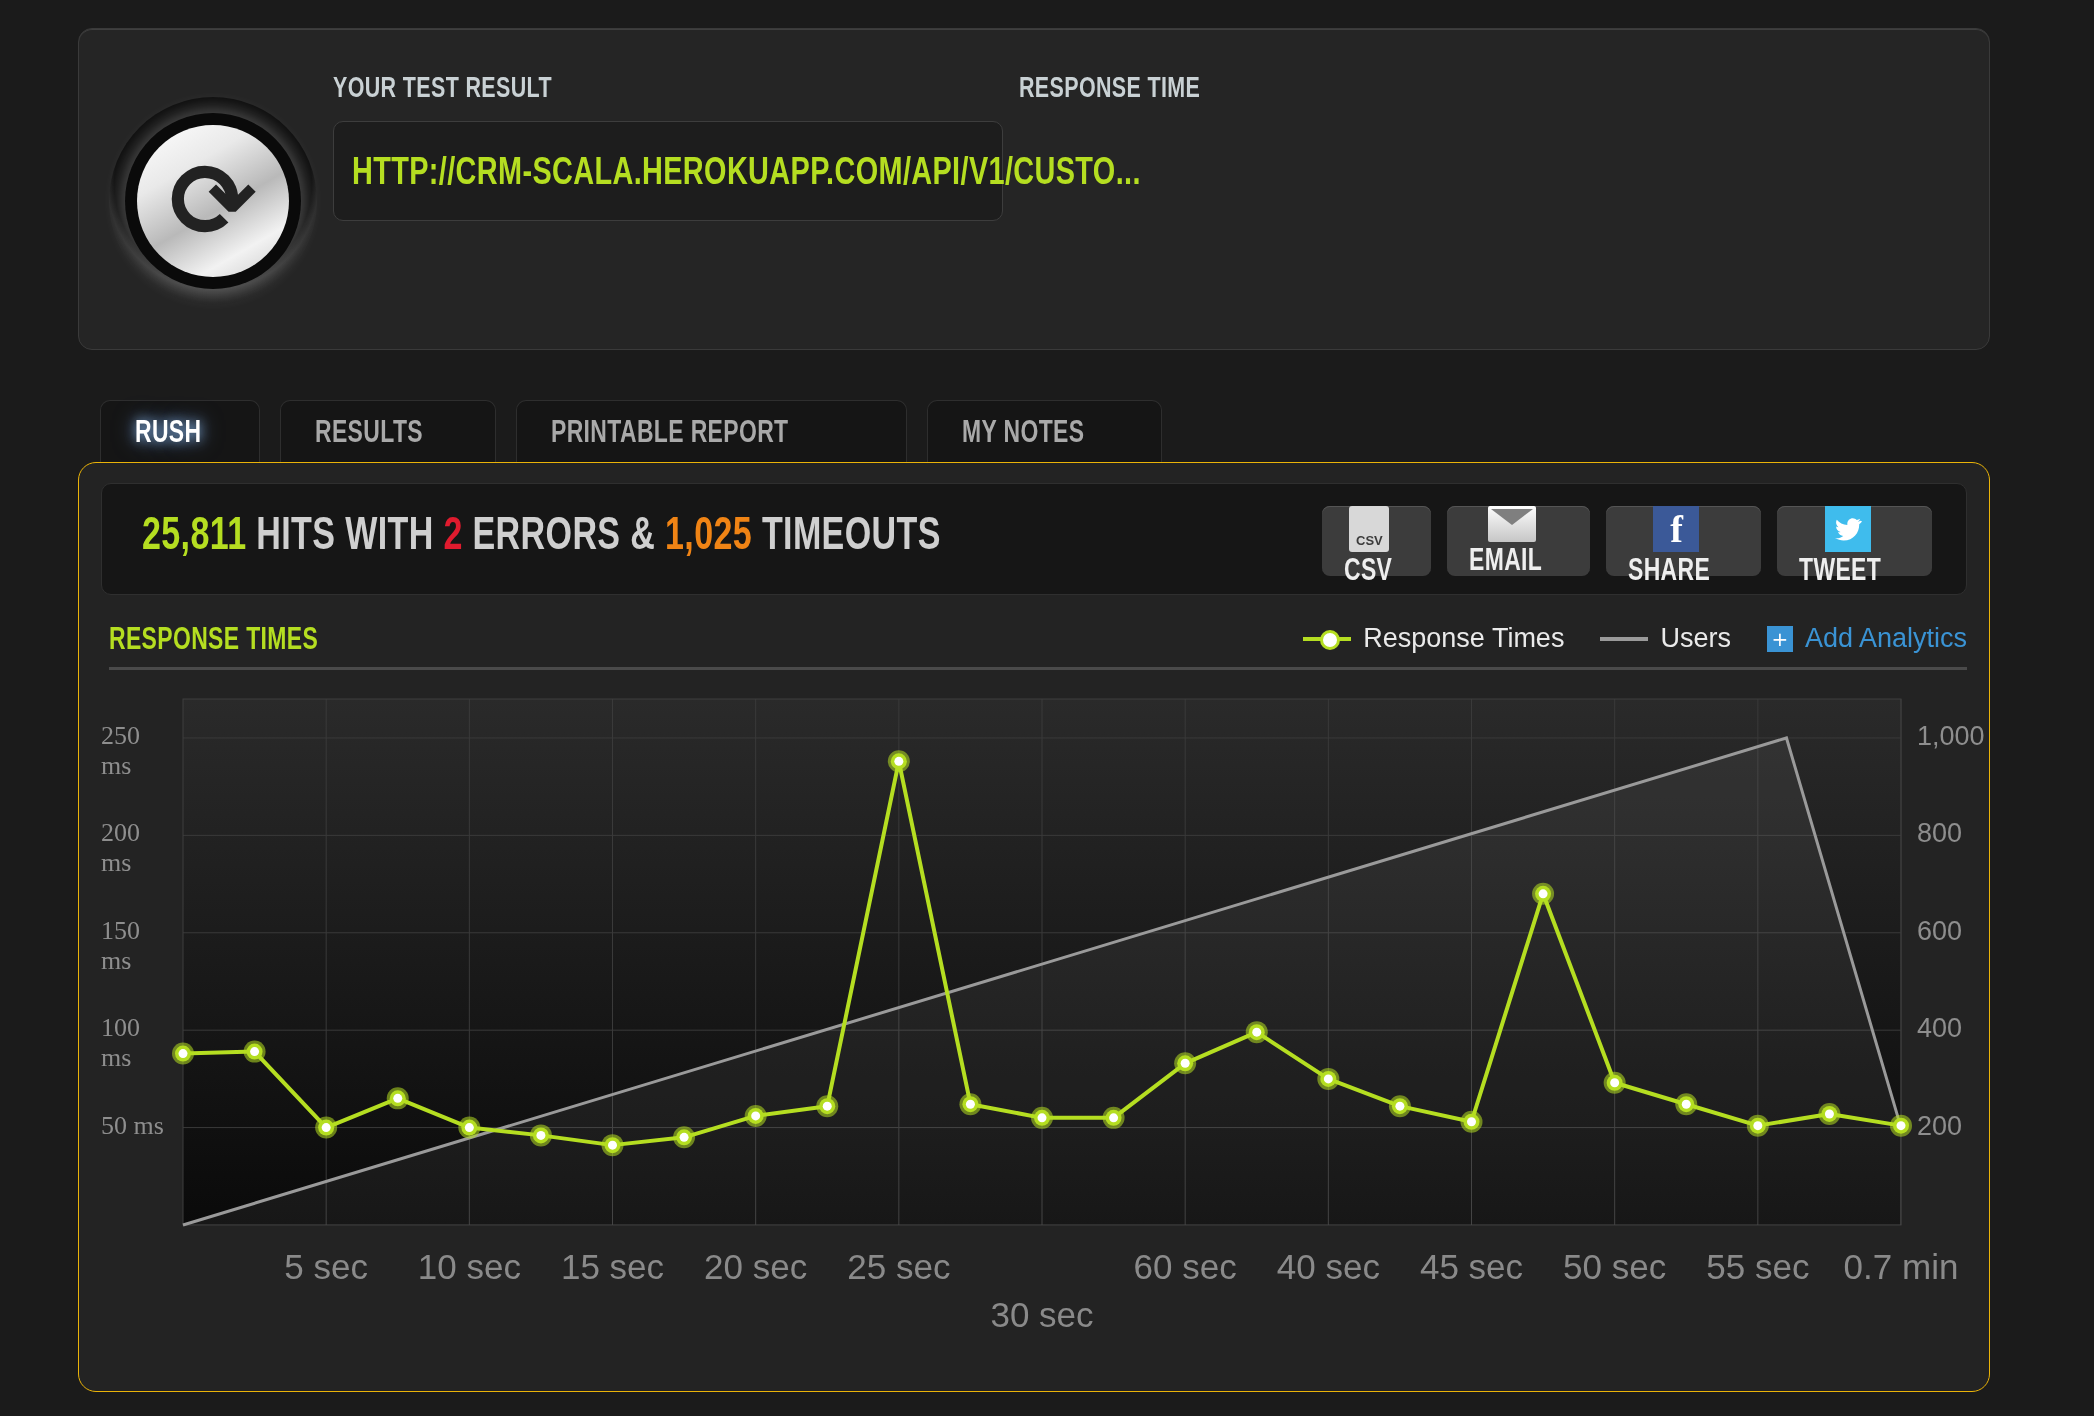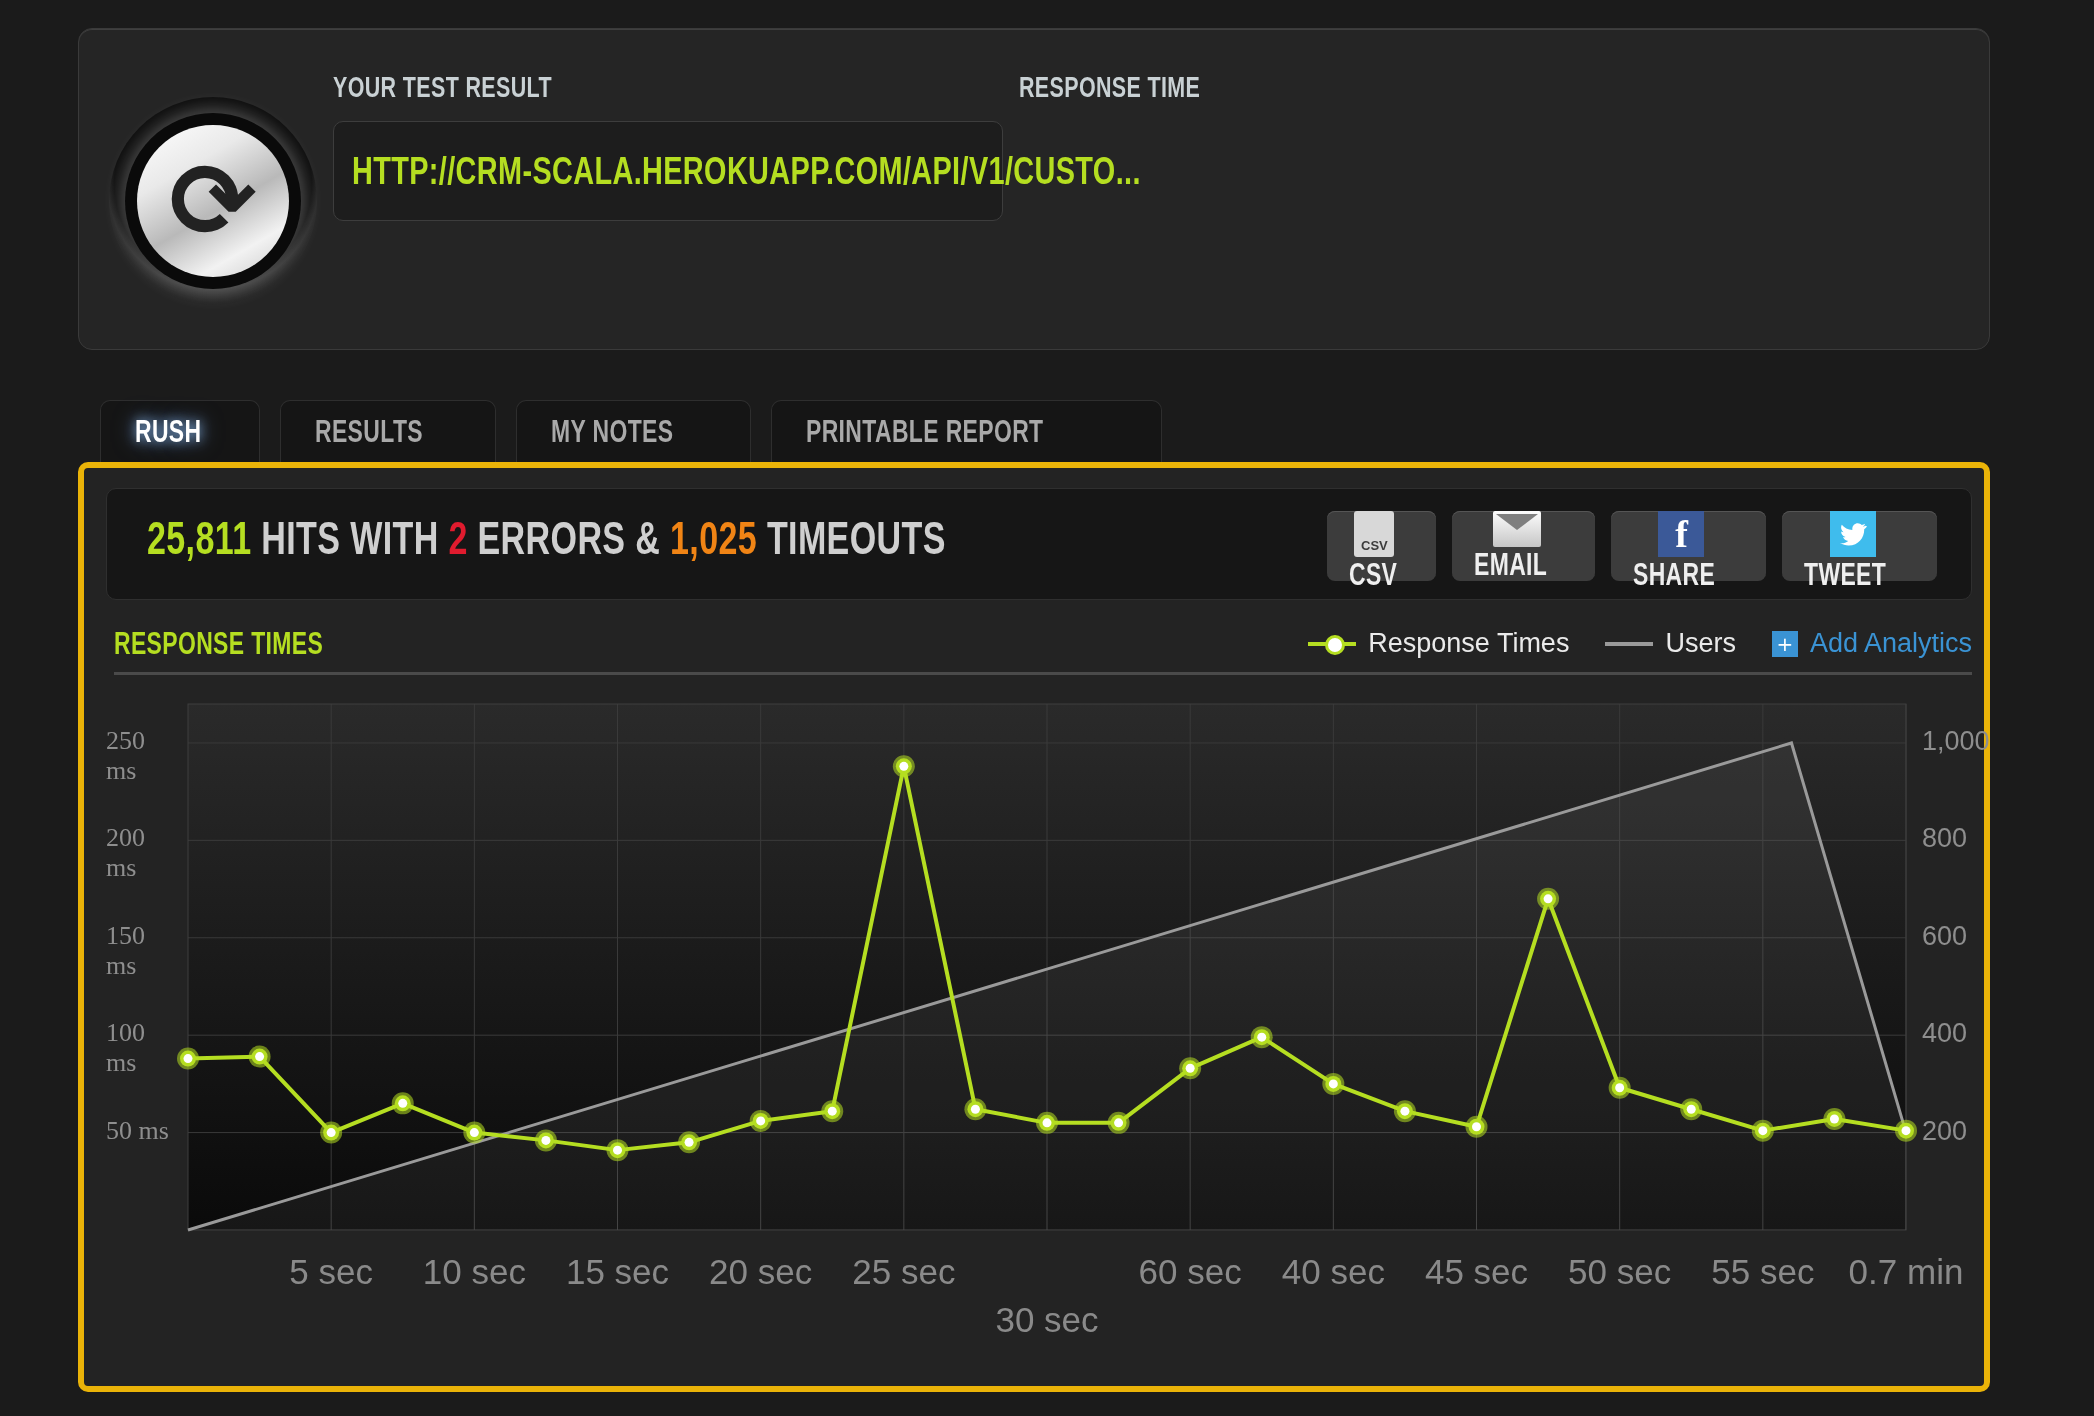--- a/index.html
+++ b/index.html
@@ -87,21 +87,21 @@
     border-radius: 10px 10px 0 0;
     display: flex; align-items: center; justify-content: center;
     padding: 0 34px; margin-right: 20px;
     color: #a9a9a9; font-size: 31px; font-weight: bold;
   }
   .tab.active { color: #ffffff; text-shadow: 0 0 14px rgba(150,200,255,0.85), 0 0 26px rgba(120,180,255,0.6); }
 
   
   .content-panel {
     position: absolute; left: 78px; top: 462px; width: 1912px; height: 930px;
-    background: #232323; border: 6px solid #eab308; border-radius: 10px;
+    background: #232323; border: 1px solid #eab308; border-radius: 18px;
   }
   .summary-bar {
     position: absolute; left: 22px; top: 20px; width: 1866px; height: 112px;
     background: #161616; border: 1px solid #2f2f2f; border-radius: 10px;
   }
   .summary-text {
     position: absolute; left: 40px; top: 22px;
     font-size: 46px; font-weight: bold; color: #cfcfcf; white-space: nowrap;
   }
   .sum-hits { color: #b5de21; }
@@ -202,24 +202,24 @@
   </div>
 
   <div class="tabs">
     <div class="tab active">
         <span class="cond">RUSH</span>
       </div>
     <div class="tab">
         <span class="cond">RESULTS</span>
       </div>
     <div class="tab">
+        <span class="cond">PRINTABLE REPORT</span>
+      </div>
+    <div class="tab">
         <span class="cond">MY NOTES</span>
-      </div>
-    <div class="tab">
-        <span class="cond">PRINTABLE REPORT</span>
       </div>
   </div>
 
   <div class="content-panel">
 
     <div class="summary-bar">
       <div class="summary-text">
         <span class="cond"><span class="sum-hits">25,811</span><span> HITS WITH </span><span class="sum-err">2</span><span> ERRORS &amp; </span><span class="sum-to">1,025</span><span> TIMEOUTS</span></span>
       </div>
 

